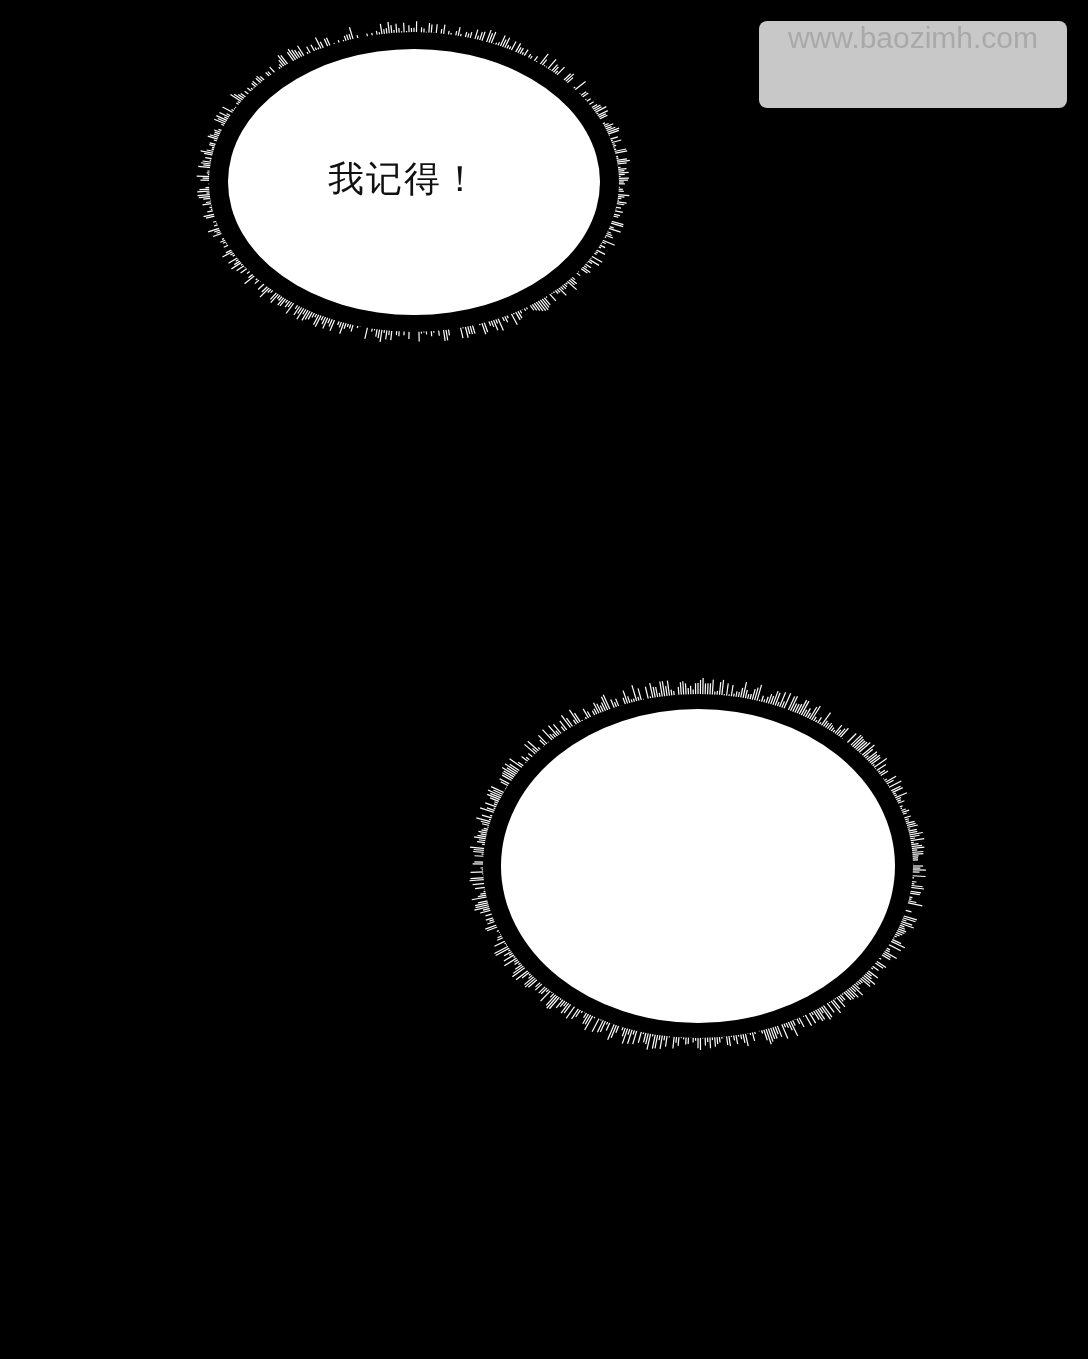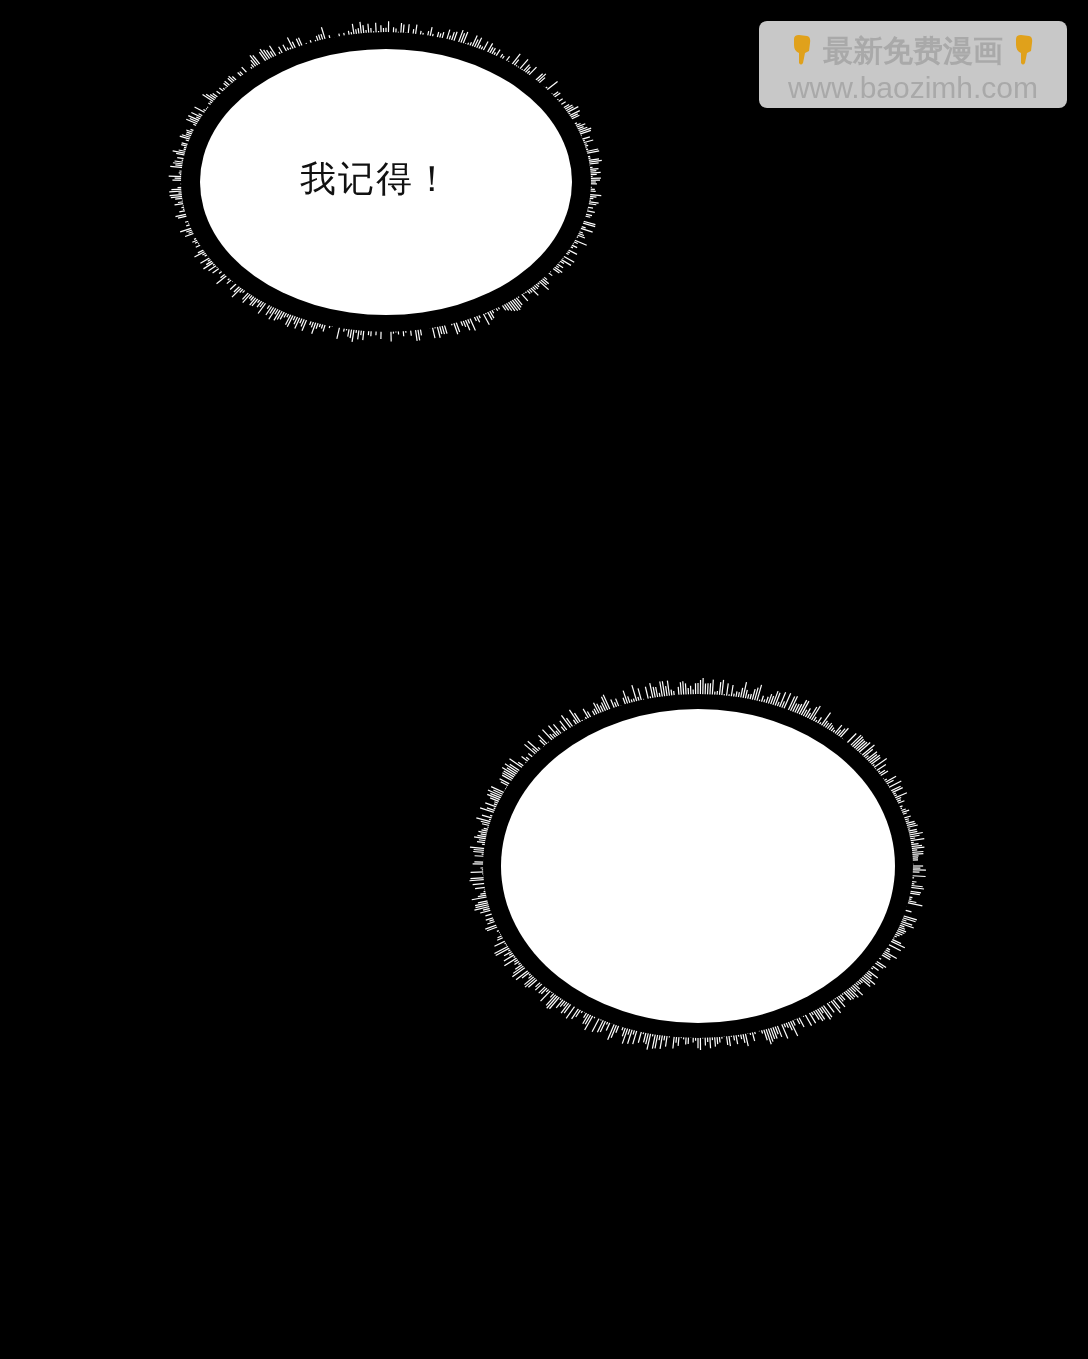--- a/index.html
+++ b/index.html
@@ -11,21 +11,21 @@
     .watermark { position: absolute; left: 759px; top: 21px; width: 308px; height: 87px; background: #c8c8c8; border-radius: 8px; text-align: center; color: #a9a9a9; }
     .wm-line1 { font-size: 30px; line-height: 40px; margin-top: 10px; font-weight: bold; }
     .wm-line2 { font-size: 30px; line-height: 34px; font-family: "Liberation Sans", sans-serif; }
     .hand { display: inline-block; width: 22px; height: 30px; vertical-align: -4px; }
   </style>
 </head>
 <body>
 
 <div class="panel">
 
-  <div class="bubble-wrap" style="left:164px; top:12px; width:450px; height:345px;text-align:center;">
+  <div class="bubble-wrap" style="left:192px; top:12px; width:450px; height:345px;text-align:center;">
     <svg width="450" height="345" viewBox="0 0 450 345">
       <g id="spikes1">
           <line x1="418" y1="170" x2="431.8466392318244" y2="170" stroke="#fff" stroke-width="1.2"></line>
           <line x1="417.9856921676997" y1="171.70366840548326" x2="432.957232923103" y2="171.88457906546896" stroke="#fff" stroke-width="1.2"></line>
           <line x1="417.9427707597178" y1="173.40708807829466" x2="425.7880788224769" y2="173.59671547215115" stroke="#fff" stroke-width="1.2"></line>
           <line x1="417.8712420425065" y1="175.1100103220769" x2="427.76837118038327" y2="175.4689300218776" stroke="#fff" stroke-width="1.2"></line>
           <line x1="417.771116459136" y1="176.8121865130965" x2="430.8471867471977" y2="177.4446742618477" stroke="#fff" stroke-width="1.2"></line>
           <line x1="417.64240862777024" y1="178.51336813654234" x2="431.71880626345626" y2="179.36483332697435" stroke="#fff" stroke-width="1.2"></line>
           <line x1="417.48513733953223" y1="180.2133068228085" x2="424.7230017754896" y2="180.73896090140352" stroke="#fff" stroke-width="1.2"></line>
           <line x1="417.2993255557611" y1="181.91175438375575" x2="437.28954091333674" y2="183.60659716484696" stroke="#fff" stroke-width="1.2"></line>
@@ -1111,25 +1111,16 @@
           <line x1="441.88331301670786" y1="192.44716167801403" x2="456.0110312615493" y2="191.97144411920863" stroke="#fff" stroke-width="1.2"></line>
           <line x1="441.94813639815635" y1="194.29771939119215" x2="450.1309522754527" y2="194.11406660506236" stroke="#fff" stroke-width="1.2"></line>
           <line x1="441.98703369146835" y1="196.14874317148346" x2="451.32695502876203" y2="196.0439451014954" stroke="#fff" stroke-width="1.2"></line>
         </g>
       <ellipse cx="236" cy="198" rx="215" ry="172" fill="#000"></ellipse>
       <ellipse cx="236" cy="198" rx="197" ry="157" fill="#fff"></ellipse>
     </svg>
   </div>
 
   <div class="watermark">
-    <div class="wm-line1">
-      <svg class="hand" viewBox="0 0 22 30">
-          <path d="M3 4 Q3 0 8 0 L16 1 Q20 2 19 8 L18 16 L14 18 L12 28 Q10 31 8 28 L8 18 Q3 16 3 10 Z" fill="#e0a11b"></path>
-        </svg>
-      <span>最新免费漫画</span>
-      <svg class="hand" viewBox="0 0 22 30">
-          <path d="M3 4 Q3 0 8 0 L16 1 Q20 2 19 8 L18 16 L14 18 L12 28 Q10 31 8 28 L8 18 Q3 16 3 10 Z" fill="#e0a11b"></path>
-        </svg>
-    </div>
     <div class="wm-line2">www.baozimh.com</div>
   </div>
 
 </div>
 
 </body></html>

